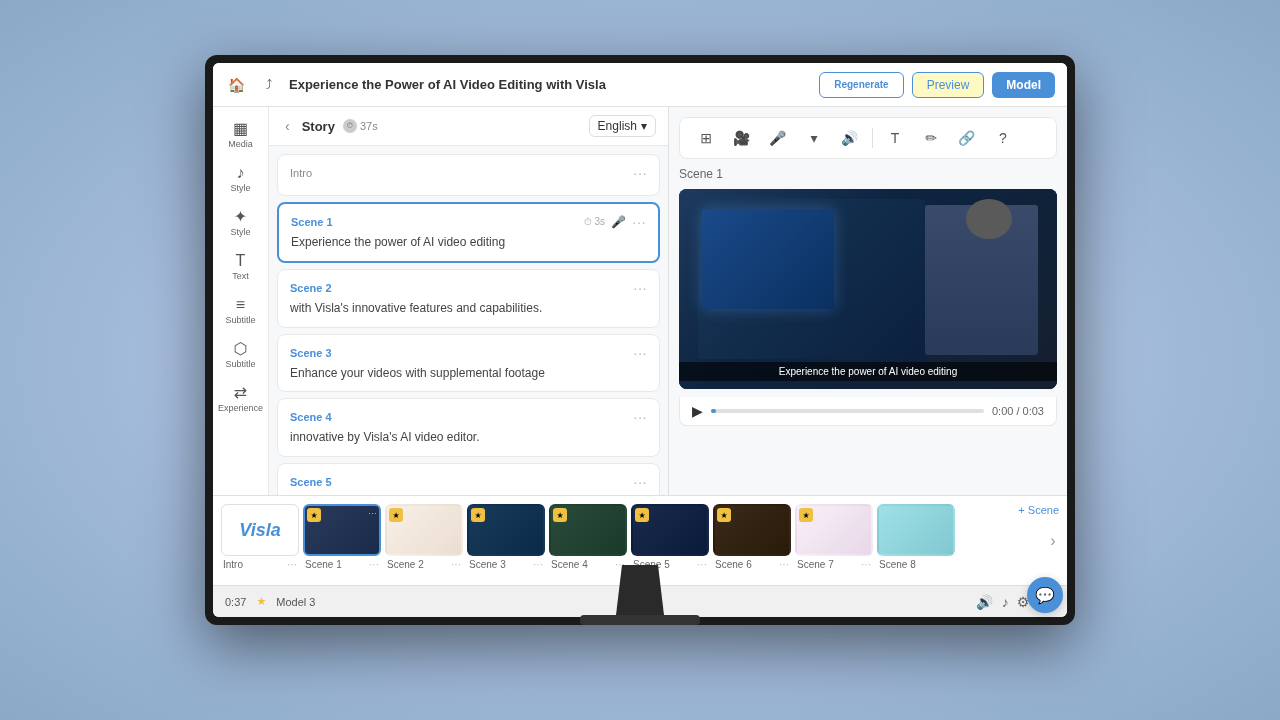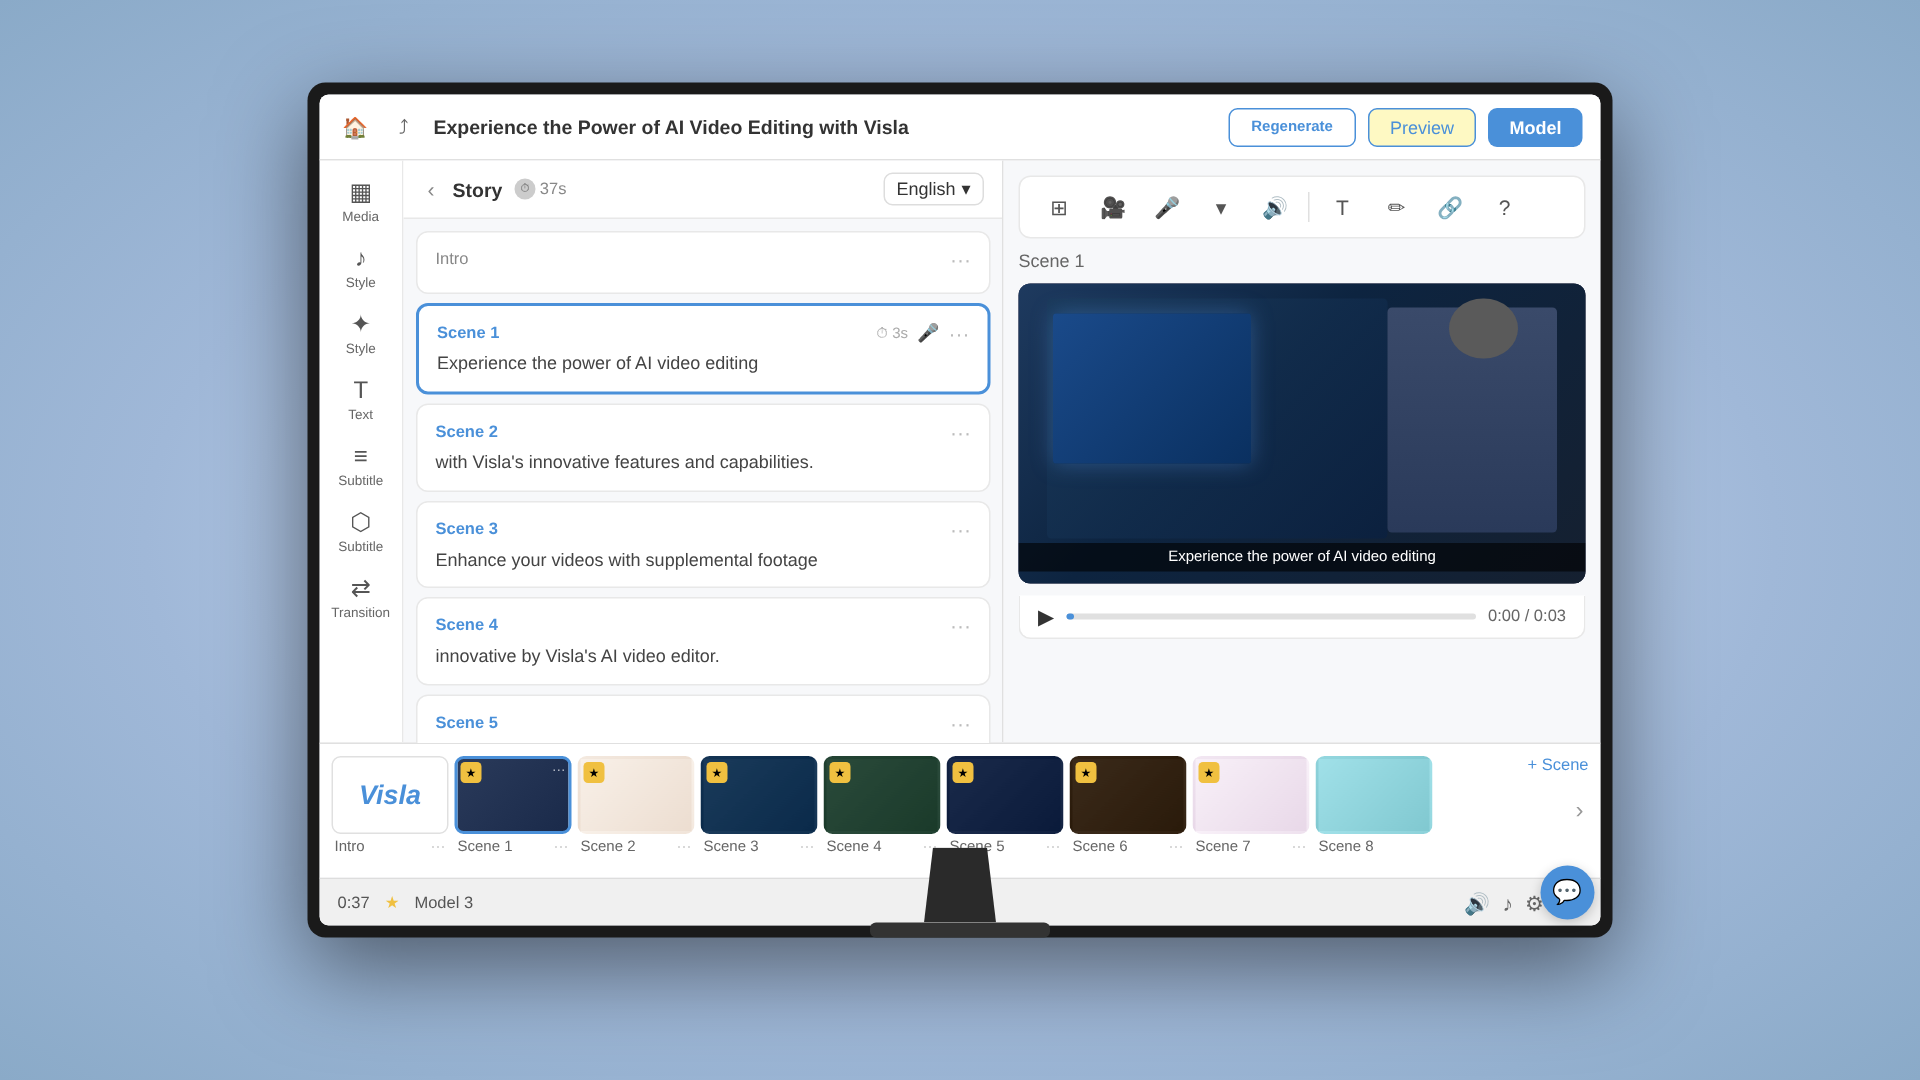--- a/index.html
+++ b/index.html
@@ -576,21 +576,21 @@
         <div class="sidebar-item">
           <span class="sidebar-icon">≡</span>
           <span class="sidebar-label">Subtitle</span>
         </div>
         <div class="sidebar-item">
           <span class="sidebar-icon">⬡</span>
           <span class="sidebar-label">Subtitle</span>
         </div>
         <div class="sidebar-item">
           <span class="sidebar-icon">⇄</span>
-          <span class="sidebar-label">Transition</span>
+          <span class="sidebar-label">Experience</span>
         </div>
       </div>
 
       <div class="story-panel">
         <div class="story-header">
           <span class="back-btn">‹</span>
           <span class="story-title">Story</span>
           <div class="story-duration">
             <div class="duration-icon">⏱</div>
             <span>37s</span>

